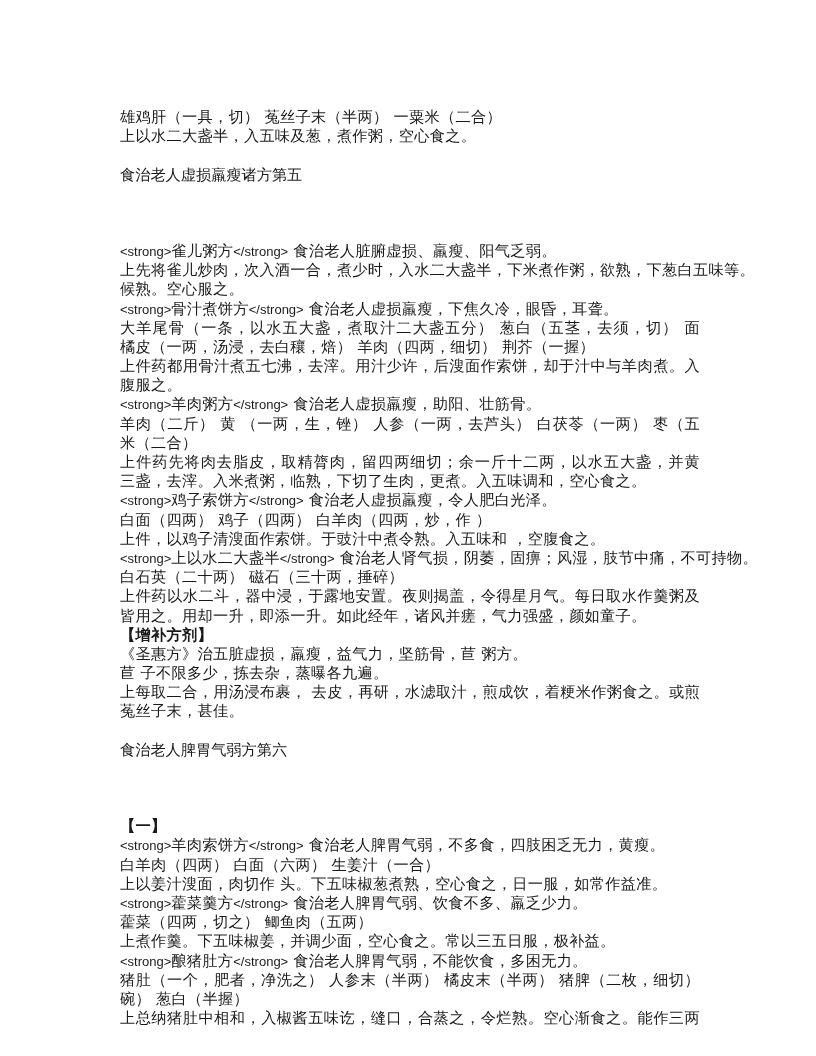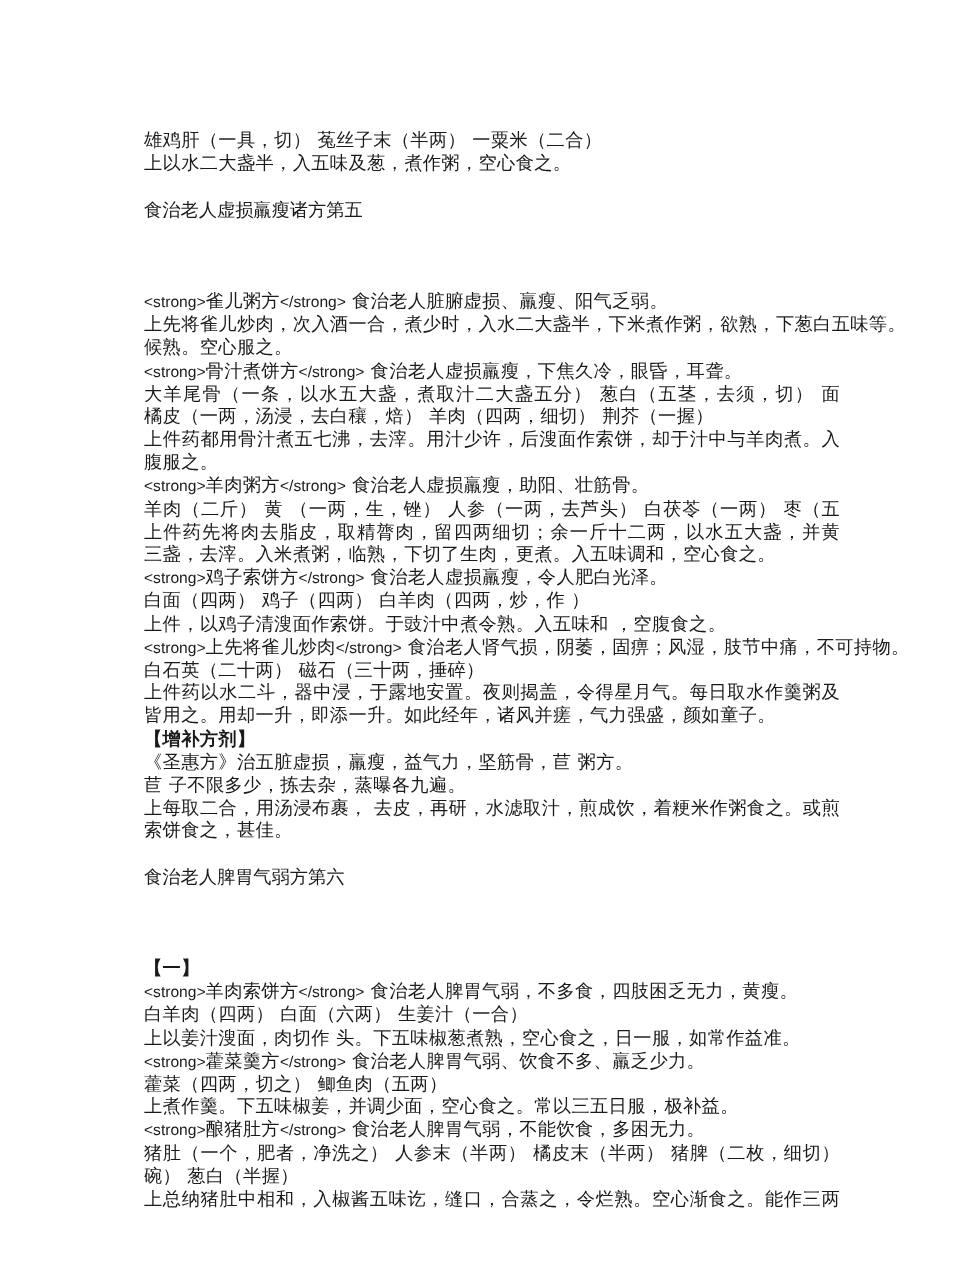--- a/index.html
+++ b/index.html
@@ -27,34 +27,35 @@
     <div class="line"><span class="tag">&lt;strong&gt;</span><span>雀儿粥方</span><span class="tag">&lt;/strong&gt;</span><span> 食治老人脏腑虚损、羸瘦、阳气乏弱。</span></div>
     <div class="line">上先将雀儿炒肉，次入酒一合，煮少时，入水二大盏半，下米煮作粥，欲熟，下葱白五味等。</div>
     <div class="line">候熟。空心服之。</div>
     <div class="line"><span class="tag">&lt;strong&gt;</span><span>骨汁煮饼方</span><span class="tag">&lt;/strong&gt;</span><span> 食治老人虚损羸瘦，下焦久冷，眼昏，耳聋。</span></div>
     <div class="line justify">大羊尾骨（一条，以水五大盏，煮取汁二大盏五分） 葱白（五茎，去须，切） 面（三两） 陈</div>
     <div class="line">橘皮（一两，汤浸，去白穰，焙） 羊肉（四两，细切） 荆芥（一握）</div>
     <div class="line justify">上件药都用骨汁煮五七沸，去滓。用汁少许，后溲面作索饼，却于汁中与羊肉煮。入五味，空</div>
     <div class="line">腹服之。</div>
     <div class="line"><span class="tag">&lt;strong&gt;</span><span>羊肉粥方</span><span class="tag">&lt;/strong&gt;</span><span> 食治老人虚损羸瘦，助阳、壮筋骨。</span></div>
     <div class="line justify">羊肉（二斤） 黄 （一两，生，锉） 人参（一两，去芦头） 白茯苓（一两） 枣（五枚） 粳</div>
+    <div class="line">米（二合）</div>
     <div class="line justify">上件药先将肉去脂皮，取精膂肉，留四两细切；余一斤十二两，以水五大盏，并黄 等，煎取汁</div>
     <div class="line">三盏，去滓。入米煮粥，临熟，下切了生肉，更煮。入五味调和，空心食之。</div>
     <div class="line"><span class="tag">&lt;strong&gt;</span><span>鸡子索饼方</span><span class="tag">&lt;/strong&gt;</span><span> 食治老人虚损羸瘦，令人肥白光泽。</span></div>
     <div class="line">白面（四两） 鸡子（四两） 白羊肉（四两，炒，作 ）</div>
     <div class="line">上件，以鸡子清溲面作索饼。于豉汁中煮令熟。入五味和 ，空腹食之。</div>
-    <div class="line"><span class="tag">&lt;strong&gt;</span><span>上先将雀儿炒肉</span><span class="tag">&lt;/strong&gt;</span><span> 食治老人肾气损，阴萎，固痹；风湿，肢节中痛，不可持物。</span></div>
+    <div class="line"><span class="tag">&lt;strong&gt;</span><span>上以水二大盏半</span><span class="tag">&lt;/strong&gt;</span><span> 食治老人肾气损，阴萎，固痹；风湿，肢节中痛，不可持物。</span></div>
     <div class="line">白石英（二十两） 磁石（三十两，捶碎）</div>
     <div class="line justify">上件药以水二斗，器中浸，于露地安置。夜则揭盖，令得星月气。每日取水作羹粥及煎茶汤吃，</div>
     <div class="line">皆用之。用却一升，即添一升。如此经年，诸风并瘥，气力强盛，颜如童子。</div>
     <div class="line bold">【增补方剂】</div>
     <div class="line">《圣惠方》治五脏虚损，羸瘦，益气力，坚筋骨，苣 粥方。</div>
     <div class="line">苣 子不限多少，拣去杂，蒸曝各九遍。</div>
     <div class="line justify">上每取二合，用汤浸布裹， 去皮，再研，水滤取汁，煎成饮，着粳米作粥食之。或煎浓饮，浇</div>
-    <div class="line">索饼食之，甚佳。</div>
+    <div class="line">菟丝子末，甚佳。</div>
     <div class="blank"></div>
     <div class="title">食治老人脾胃气弱方第六</div>
     <div class="gap-title"></div>
     <div class="blank"></div>
     <div class="line bold">【一】</div>
     <div class="line"><span class="tag">&lt;strong&gt;</span><span>羊肉索饼方</span><span class="tag">&lt;/strong&gt;</span><span> 食治老人脾胃气弱，不多食，四肢困乏无力，黄瘦。</span></div>
     <div class="line">白羊肉（四两） 白面（六两） 生姜汁（一合）</div>
     <div class="line">上以姜汁溲面，肉切作 头。下五味椒葱煮熟，空心食之，日一服，如常作益准。</div>
     <div class="line"><span class="tag">&lt;strong&gt;</span><span>藿菜羹方</span><span class="tag">&lt;/strong&gt;</span><span> 食治老人脾胃气弱、饮食不多、羸乏少力。</span></div>
     <div class="line">藿菜（四两，切之） 鲫鱼肉（五两）</div>

